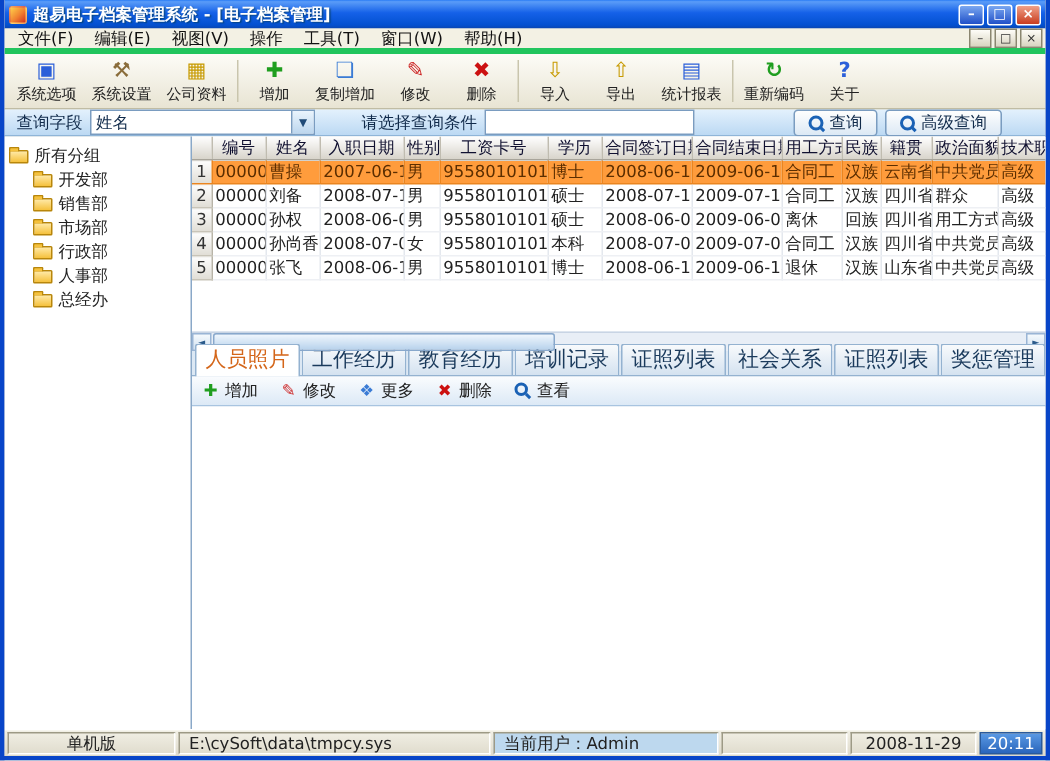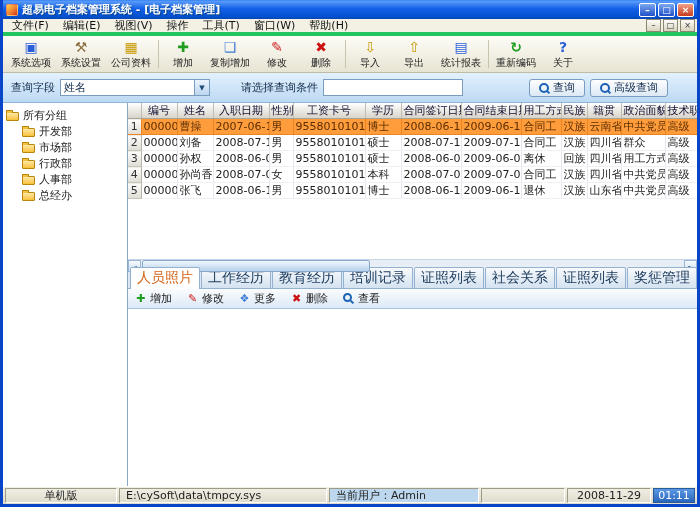--- a/index.html
+++ b/index.html
@@ -46,21 +46,21 @@
   .ic-edit-icon::before     { content:"✎"; color:#cc2222; }
   .ic-delete-icon::before   { content:"✖"; color:#cc1111; }
   .ic-import-icon::before   { content:"⇩"; color:#c79a00; }
   .ic-export-icon::before   { content:"⇧"; color:#c79a00; }
   .ic-report-icon::before   { content:"▤"; color:#2b5fd9; }
   .ic-recode-icon::before   { content:"↻"; color:#1f9e1f; font-weight:bold; }
   .ic-about-icon::before    { content:"?"; color:#2b5fd9; font-weight:bold; }
   .ic-more-icon::before     { content:"❖"; color:#3a7bd5; }
 
   
-  .querybar { height:30px; flex:none; display:flex; align-items:center; gap:5px; padding:0 8px;
+  .querybar { height:18px; flex:none; display:flex; align-items:center; gap:5px; padding:0 8px;
     background:linear-gradient(#e3f1fd,#bcd9f3); border-bottom:1px solid #8fb5d8; font-size:11px; color:#102a4a; }
   .combo { width:150px; height:17px; background:#fff; border:1px solid #7a9cc0; display:flex; align-items:center; }
   .combo-text { flex:1; padding:0 3px; font-size:11px; }
   .combo-arrow { width:15px; height:15px; background:linear-gradient(#eaf4fd,#bcd6ee); border-left:1px solid #7a9cc0;
     font-size:7px; display:flex; align-items:center; justify-content:center; color:#204a78; }
   .q-input { width:140px; height:17px; border:1px solid #7a9cc0; font-size:11px; padding:0 3px;
     font-family:"DejaVu Sans","Liberation Sans",sans-serif; }
   .q-btn { height:18px; display:flex; align-items:center; gap:4px; padding:0 9px; font-size:11px;
     border:1px solid #7a9cc0; border-radius:3px; background:linear-gradient(#fefefe,#dce9f5); color:#102a4a; }
   .mag { width:10px; height:10px; position:relative; flex:none; }
@@ -78,21 +78,21 @@
   .tree-root, .tree-item { display:flex; align-items:center; gap:4px; height:16px; cursor:default; white-space:nowrap; }
   .tree-children { margin-left:16px; }
   .folder { width:13px; height:9px; flex:none; background:linear-gradient(#ffe9a6,#f5c13d);
     border:1px solid #b8860b; border-radius:1px; position:relative; margin-top:3px; }
   .folder::before { content:""; position:absolute; top:-3px; left:-1px; width:5px; height:2px;
     background:#f5c13d; border:1px solid #b8860b; border-bottom:none; border-radius:1px 1px 0 0; }
 
   .rightpanel { flex:1; min-width:0; display:flex; flex-direction:column; background:#fff; }
 
   
-  .tablewrap { height:156px; flex:none; overflow:hidden; background:#fff; }
+  .tablewrap { height:130px; flex:none; overflow:hidden; background:#fff; }
   table.grid { border-collapse:collapse; table-layout:fixed; width:577px; }
   .grid th { background:linear-gradient(#ffffff,#d8d4cb); border-right:1px solid #c0bcb0;
     border-bottom:1px solid #a8a49a; font-weight:normal; font-size:11px; color:#101030;
     padding:0 2px; height:14px; white-space:nowrap; overflow:hidden; text-align:center; }
   .grid td { font-size:11px; color:#222; padding:0 2px; height:13px; white-space:nowrap; overflow:hidden;
     border-right:1px solid #e4e8ee; border-bottom:1px solid #eef0f4; }
   .grid td.sel-c { background:linear-gradient(#fdfdfd,#e0ddd5); border-right:1px solid #b8b4a8;
     border-bottom:1px solid #c8c4b8; text-align:center; color:#333; }
   .grid-row.selected td { background:#ff9c3c; border-right-color:#ea8520; border-bottom-color:#ea8520; color:#5c2e00; }
   .grid-row.selected td.sel-c { background:linear-gradient(#fdfdfd,#e0ddd5); color:#333; }
@@ -242,20 +242,24 @@
 
     <div class="tree">
       <div class="tree-root">
         <span class="folder"></span>
         <span>所有分组</span>
       </div>
       <div class="tree-children">
           <div class="tree-item">
             <span class="folder"></span>
             <span>开发部</span>
+          </div>
+          <div class="tree-item">
+            <span class="folder"></span>
+            <span>销售部</span>
           </div>
           <div class="tree-item">
             <span class="folder"></span>
             <span>市场部</span>
           </div>
           <div class="tree-item">
             <span class="folder"></span>
             <span>行政部</span>
           </div>
           <div class="tree-item">
@@ -439,16 +443,16 @@
 
     </div>
   </div>
 
   <div class="statusbar">
     <span class="sb-seg sb-mode">单机版</span>
     <span class="sb-seg sb-path">E:\cySoft\data\tmpcy.sys</span>
     <span class="sb-seg sb-user">当前用户：Admin</span>
     <span class="sb-fill"></span>
     <span class="sb-seg sb-date">2008-11-29</span>
-    <span class="sb-seg sb-time">01:11</span>
+    <span class="sb-seg sb-time">20:11</span>
   </div>
 
 </div>
 
 </body></html>

